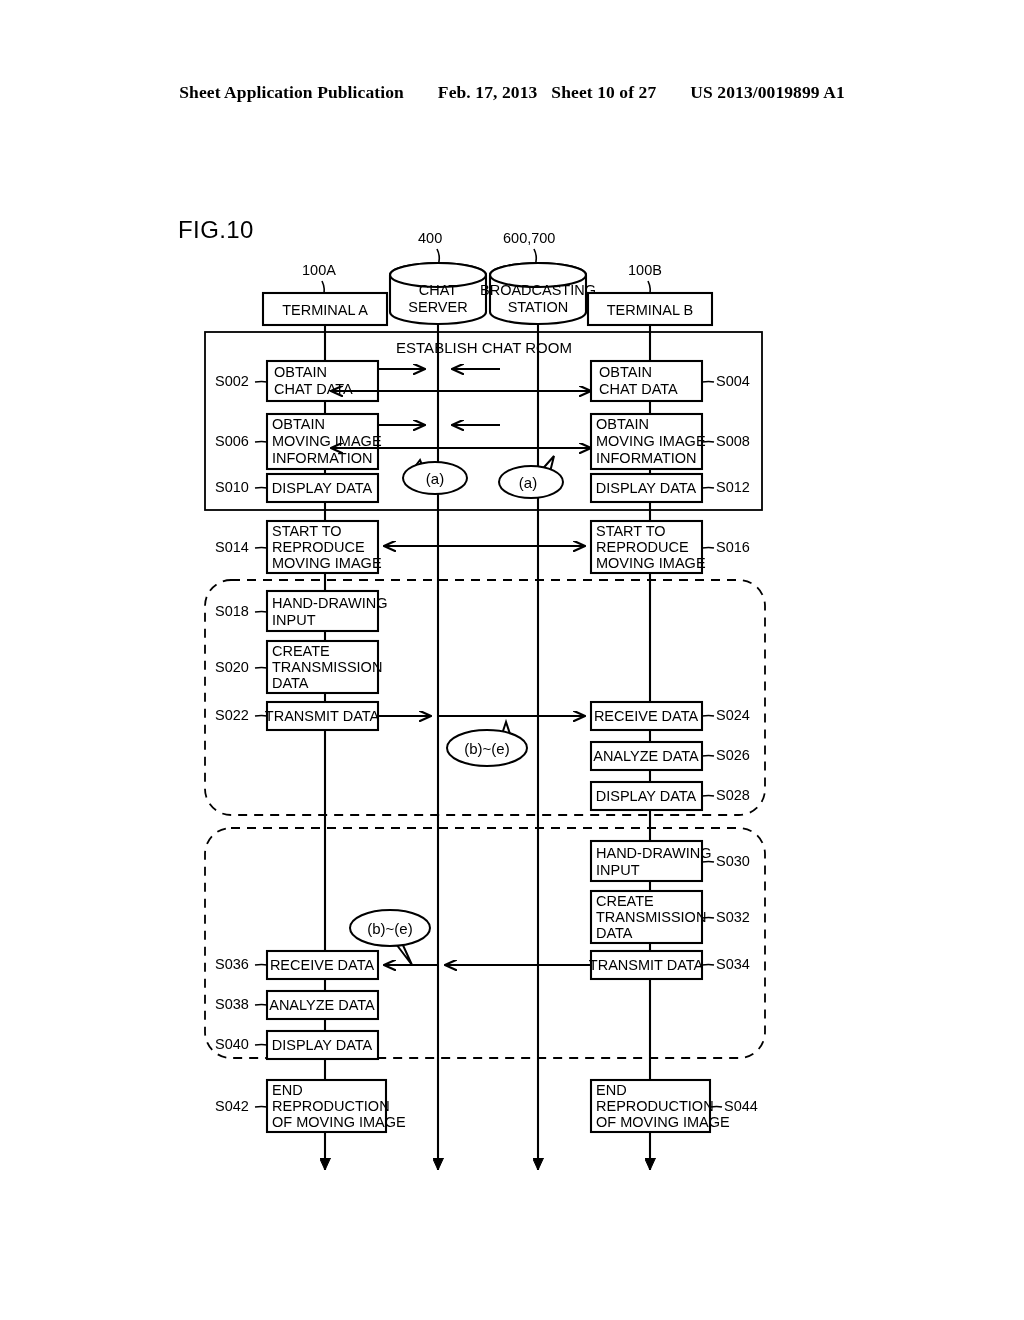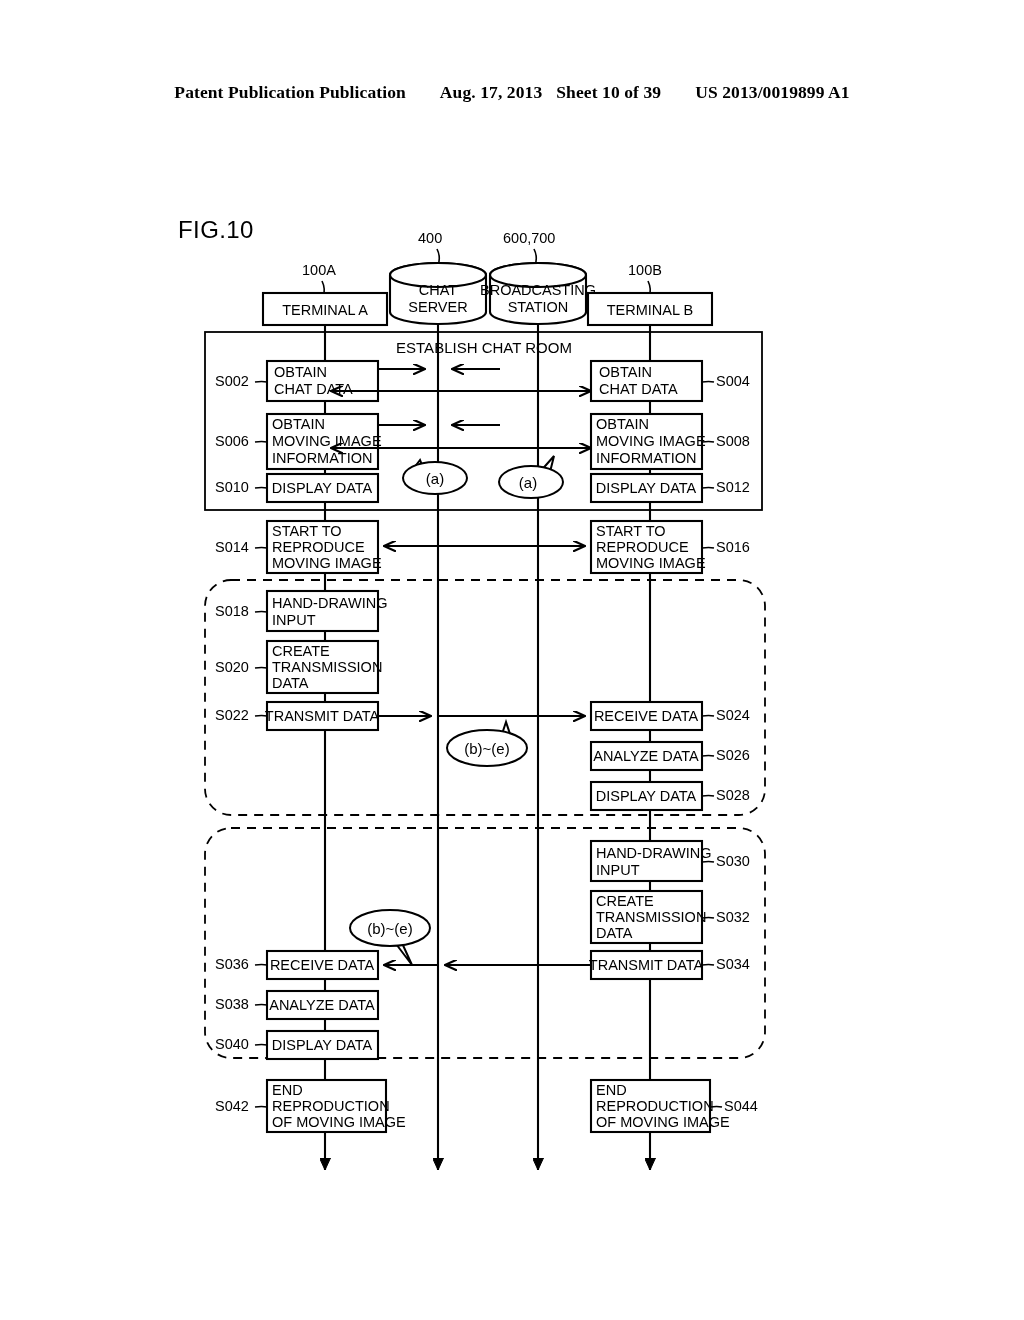--- a/index.html
+++ b/index.html
@@ -103,21 +103,21 @@
     stroke: #000000;
     stroke-width: 2.0;
   }
 </style>
 </head>
 <body>
 
 <div class="page">
 
   <div class="pub-header">
-    <span>Patent Publication Publication</span><span class="hdr-gap-a"></span><span>Aug. 17, 2013</span><span class="hdr-gap-b"></span><span>Sheet 10 of 39</span><span class="hdr-gap-c"></span><span>US 2013/0019899 A1</span>
+    <span>Sheet Application Publication</span><span class="hdr-gap-a"></span><span>Feb. 17, 2013</span><span class="hdr-gap-b"></span><span>Sheet 10 of 27</span><span class="hdr-gap-c"></span><span>US 2013/0019899 A1</span>
   </div>
 
   <svg id="figure-svg" viewBox="0 0 1024 1320">
     <defs>
       <marker id="ah" markerWidth="13" markerHeight="11" refX="12" refY="5.5" orient="auto" markerUnits="userSpaceOnUse">
         <path d="M0,0 L12,5.5 L0,11" fill="none" stroke="#000" stroke-width="2.1"></path>
       </marker>
       <marker id="ahf" markerWidth="13" markerHeight="11" refX="12" refY="5.5" orient="auto" markerUnits="userSpaceOnUse">
         <path d="M0,0 L12,5.5 L0,11 z" fill="#000" stroke="#000" stroke-width="1"></path>
       </marker>

